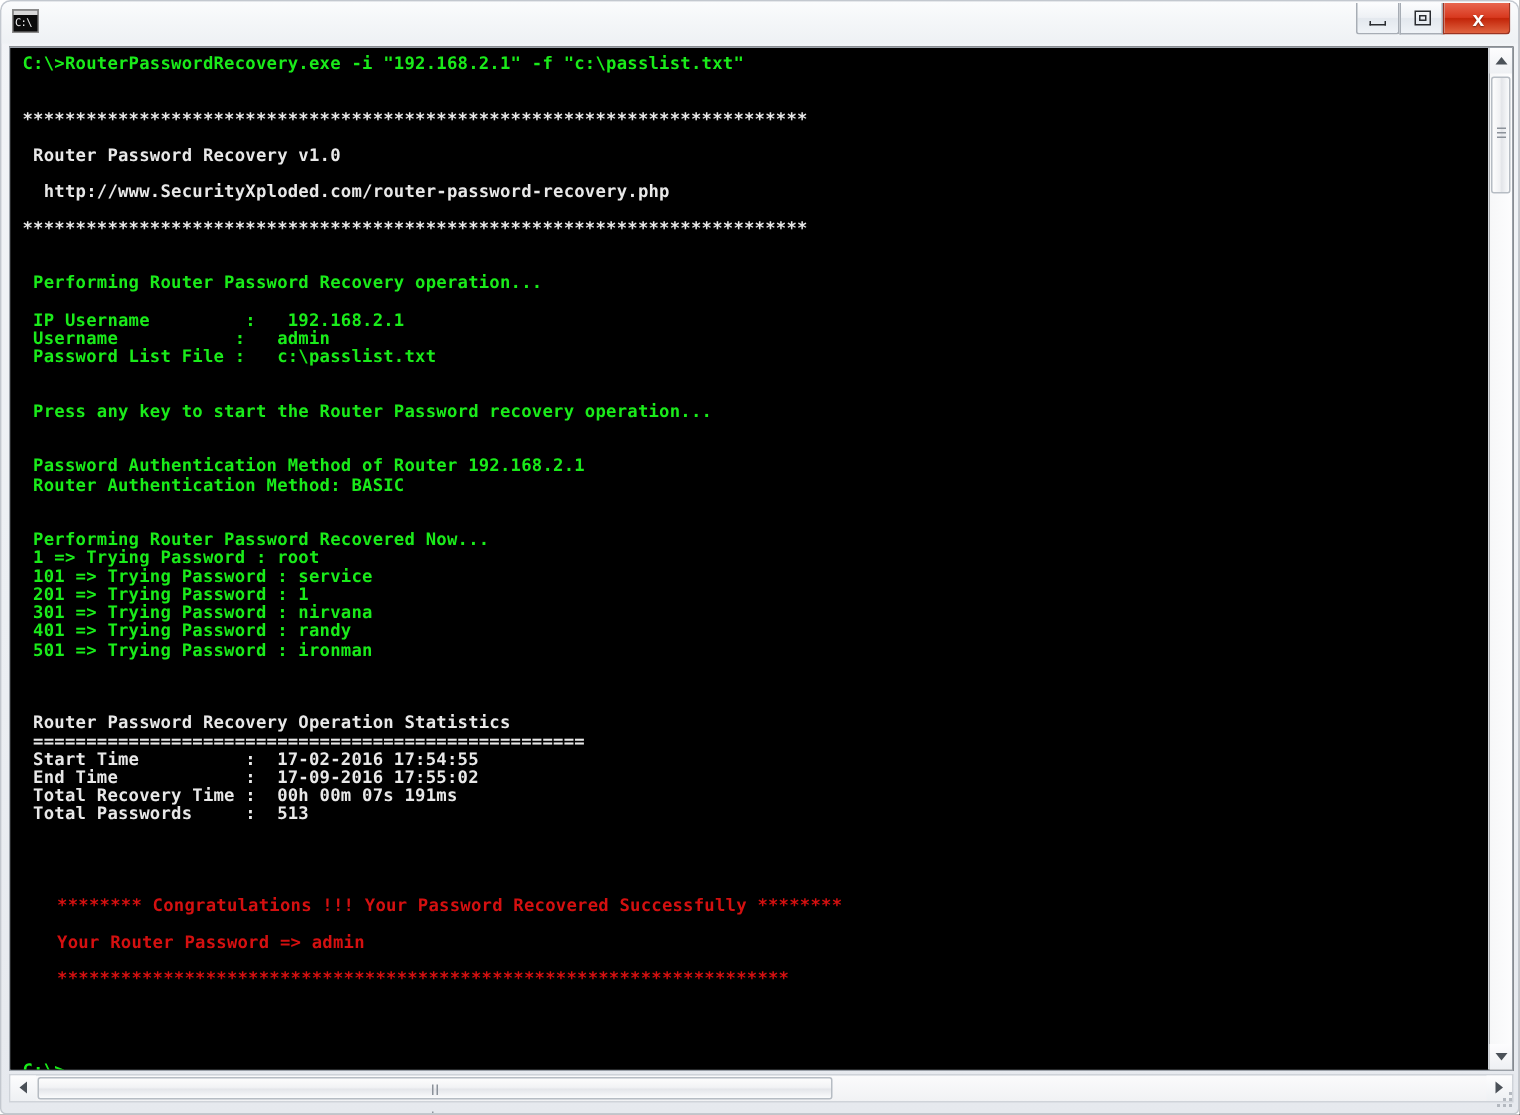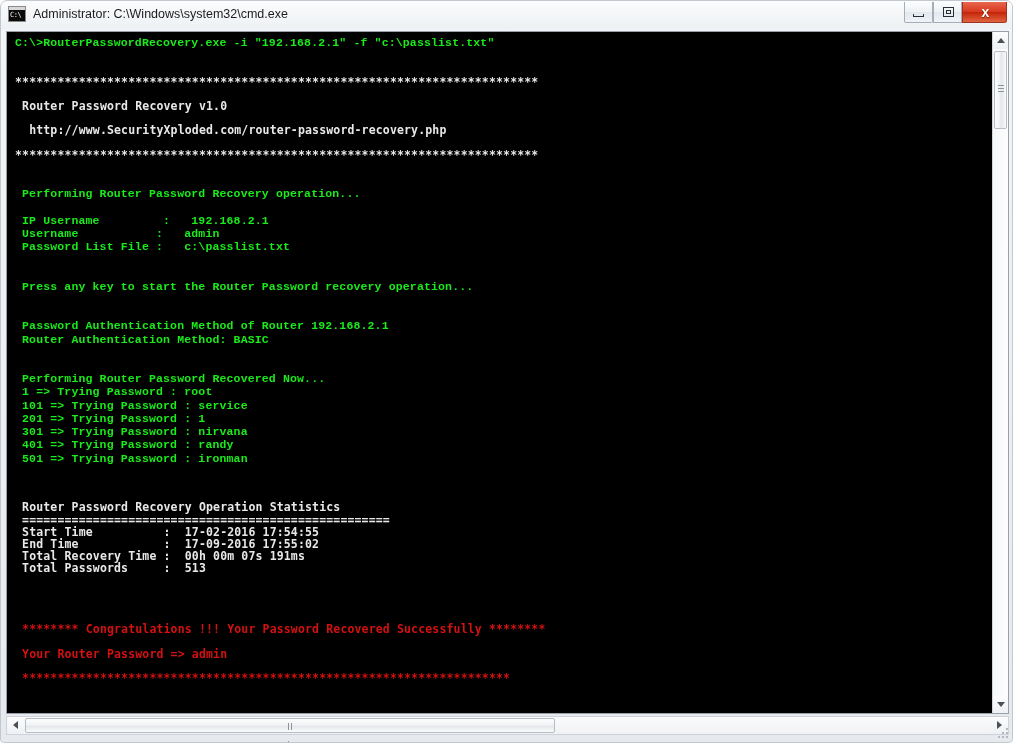--- a/index.html
+++ b/index.html
@@ -138,23 +138,23 @@
     position: absolute;
     left: 8px; top: 4px;
     margin: 0;
     font-family: "DejaVu Sans Mono", "Liberation Mono", monospace;
     font-size: 11.5px;
     line-height: 12.2px;
     white-space: pre;
     letter-spacing: 0.15px;
     font-weight: bold;
   }
-  .c-green { color: #1aeb1a; font-family: Liberation Mono, monospace; }
+  .c-green { color: #1aeb1a; }
   .c-white { color: #e8e8e8; }
-  .c-red   { color: #d41010; }
+  .c-red   { color: #d41010; margin-left: 16px; }
 
   
   #vscroll {
     position: absolute;
     right: 0; top: 0;
     width: 16px; height: 681px;
     background: linear-gradient(to right, #f6f7f8, #fdfdfe);
     border-left: 1px solid #d2d6db;
     box-sizing: border-box;
   }
@@ -268,21 +268,20 @@
 <body>
 
 <div id="window">
 
   <div id="titlebar">
     <div id="title-icon">
       <div class="frame"></div>
       <div class="topbar"></div>
       <div class="prompt">C:\</div>
     </div>
-    <div id="title-text">Administrator: C:\Windows\system32\cmd.exe</div>
 
     <div class="wbtn" id="btn-min">
       <div class="glyph"></div>
     </div>
     <div class="wbtn" id="btn-max">
       <div class="glyph"></div>
     </div>
     <div class="wbtn" id="btn-close">
       <div class="glyph">x</div>
     </div>

